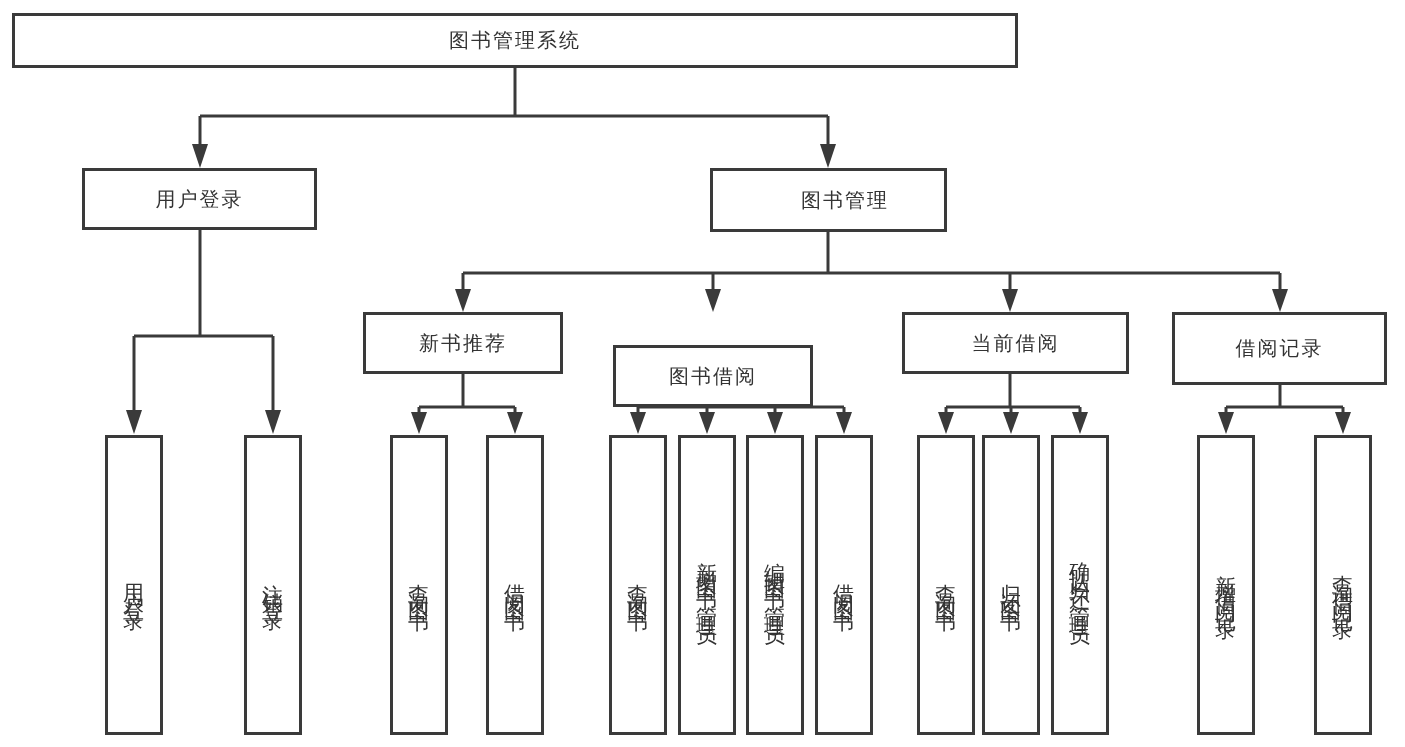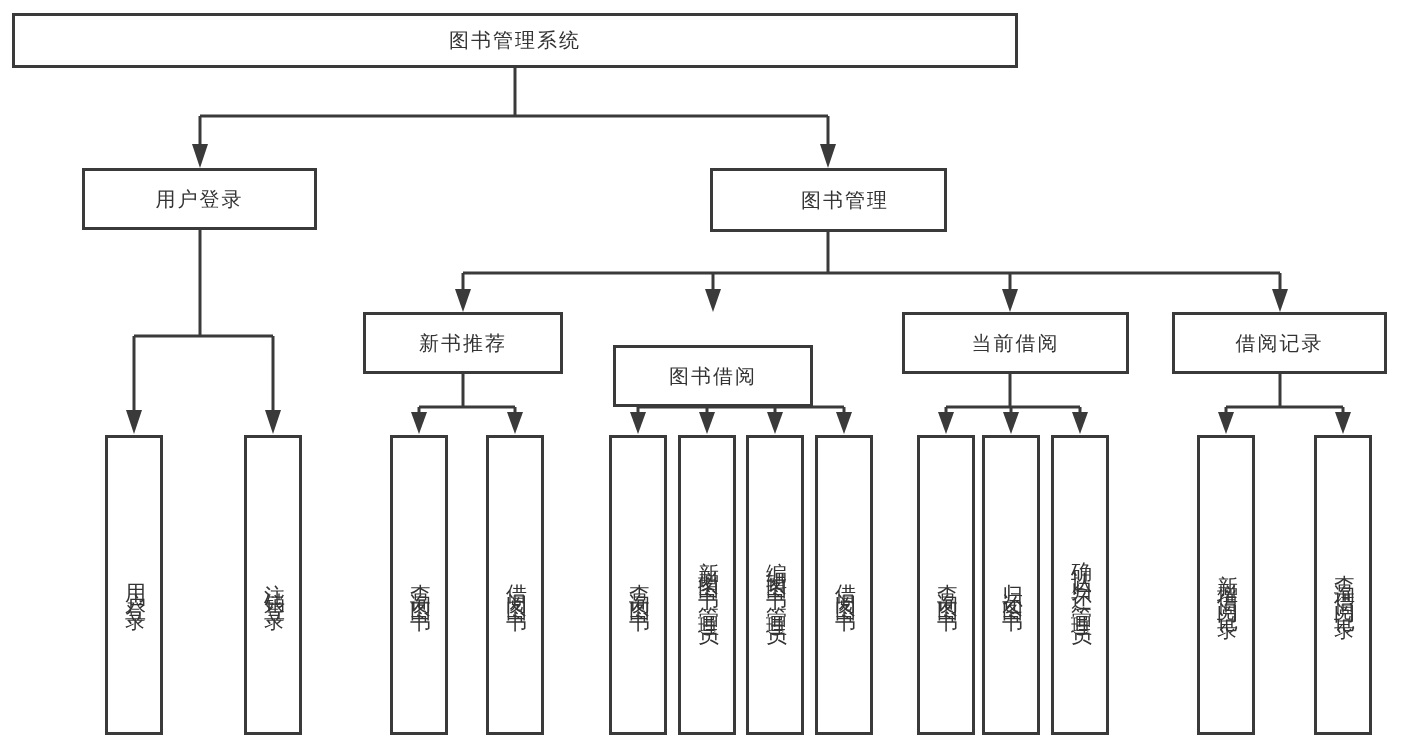--- a/index.html
+++ b/index.html
@@ -20,21 +20,20 @@
   #wires{position:absolute;left:0;top:0;width:1405px;height:747px;color:var(--c-line);}
   #wires line{stroke:currentColor;stroke-width:3;}
   #wires polygon{fill:currentColor;}
   .box{
     position:absolute;
     box-sizing:border-box;
     border:3px solid var(--c-line);
     background:var(--c-box_fill);
     color:var(--c-text);
     display:flex;align-items:center;justify-content:center;
-    font-family:Liberation Mono, monospace;
   }
   .box.h{font-size:20px;letter-spacing:2px;white-space:nowrap;}
   .box.v{font-size:21px;}
   .box.v .vtext{
     writing-mode:vertical-rl;
     letter-spacing:9px;
     line-height:1;
   }
   #watermark{
     position:absolute;
@@ -114,21 +113,21 @@
   </svg>
 
   <div class="box h" style="left:12px;top:13px;width:1006px;height:55px;">图书管理系统</div>
 
   <div class="box h" style="left:82px;top:168px;width:235px;height:62px;">用户登录</div>
   <div class="box h" style="left:710px;top:168px;width:237px;height:64px;padding-left:33px;">图书管理</div>
 
   <div class="box h" style="left:363px;top:312px;width:200px;height:62px;">新书推荐</div>
   <div class="box h" style="left:613px;top:312px;width:200px;height:62px;margin-top:33px;">图书借阅</div>
   <div class="box h" style="left:902px;top:312px;width:227px;height:62px;">当前借阅</div>
-  <div class="box h" style="left:1172px;top:312px;width:215px;height:62px;">借阅记录</div>
+  <div class="box h" style="left:1172px;top:312px;width:215px;height:73px;">借阅记录</div>
 
   <div class="box v" style="left:105px;top:435px;width:58px;height:300px;">
     <span class="vtext">用户登录</span>
   </div>
   <div class="box v" style="left:244px;top:435px;width:58px;height:300px;">
     <span class="vtext">注销登录</span>
   </div>
 
   <div class="box v" style="left:390px;top:435px;width:58px;height:300px;">
     <span class="vtext">查询图书</span>

